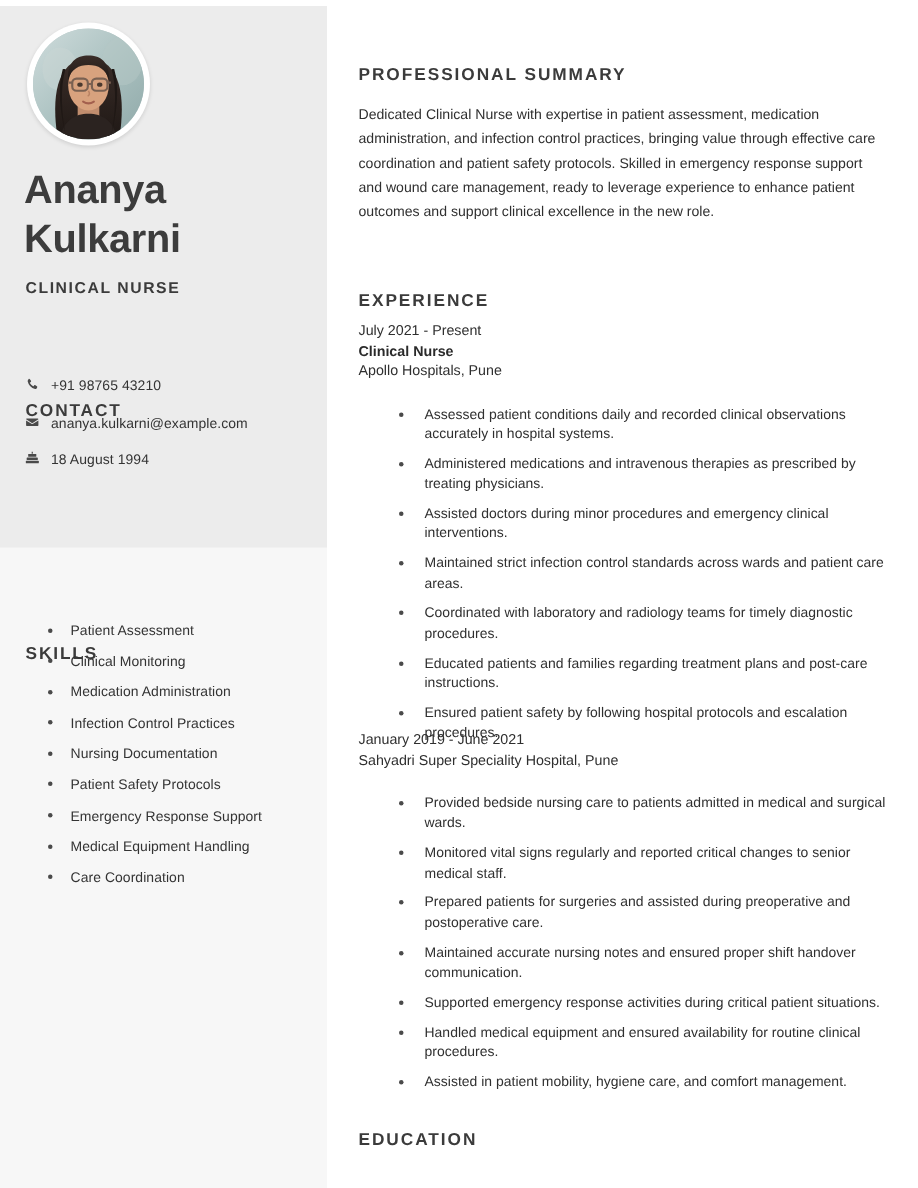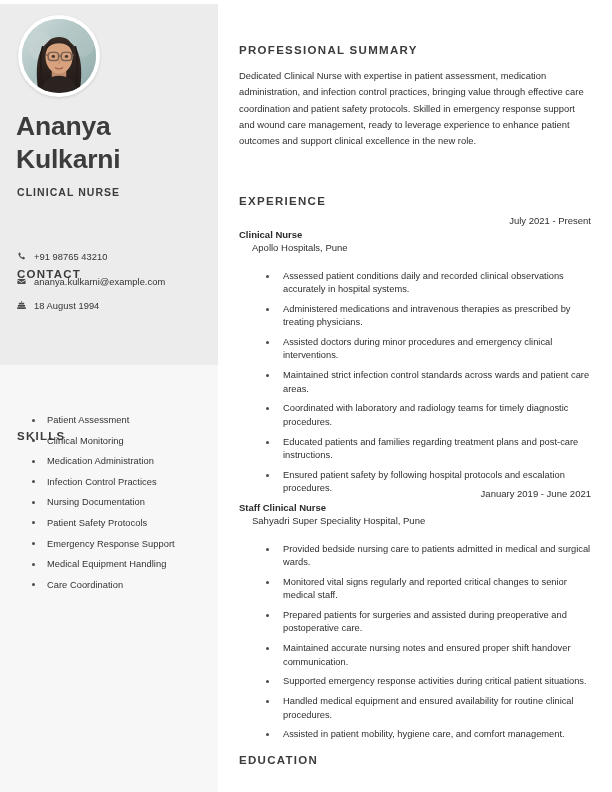--- a/index.html
+++ b/index.html
@@ -179,33 +179,31 @@
   .exp-head { position: absolute; top: 195px; left: 0; }
 
   .exp-block { position: absolute; left: 0; width: 352px; }
   .exp-1 { top: 214px; }
   .exp-2 { top: 487px; }
 
   .exp-date {
     font-size: 9.5px;
     color: #2f2f2f;
     line-height: 13.5px;
-    text-align: right;
   }
   .exp-role {
     font-size: 9.5px;
     font-weight: bold;
     color: #2a2a2a;
     line-height: 13.5px;
   }
   .exp-org {
     font-size: 9.5px;
     color: #2f2f2f;
     line-height: 13.5px;
-    margin-left: 13px;
   }
 
   .exp-bullets {
     list-style: none;
     margin-top: 15px;
     padding-left: 25px;
     width: 352px;
   }
   .exp-bullets li {
     position: relative;
@@ -356,21 +354,20 @@
         <li>Assisted doctors during minor procedures and emergency clinical interventions.</li>
         <li>Maintained strict infection control standards across wards and patient care areas.</li>
         <li>Coordinated with laboratory and radiology teams for timely diagnostic procedures.</li>
         <li>Educated patients and families regarding treatment plans and post-care instructions.</li>
         <li>Ensured patient safety by following hospital protocols and escalation procedures.</li>
       </ul>
     </section>
 
     <section class="exp-block exp-2">
       <div class="exp-date">January 2019 - June 2021</div>
-      <div class="exp-role">Staff Clinical Nurse</div>
       <div class="exp-org">Sahyadri Super Speciality Hospital, Pune</div>
       <ul class="exp-bullets">
         <li>Provided bedside nursing care to patients admitted in medical and surgical wards.</li>
         <li>Monitored vital signs regularly and reported critical changes to senior medical staff.</li>
         <li>Prepared patients for surgeries and assisted during preoperative and postoperative care.</li>
         <li>Maintained accurate nursing notes and ensured proper shift handover communication.</li>
         <li>Supported emergency response activities during critical patient situations.</li>
         <li>Handled medical equipment and ensured availability for routine clinical procedures.</li>
         <li>Assisted in patient mobility, hygiene care, and comfort management.</li>
       </ul>

